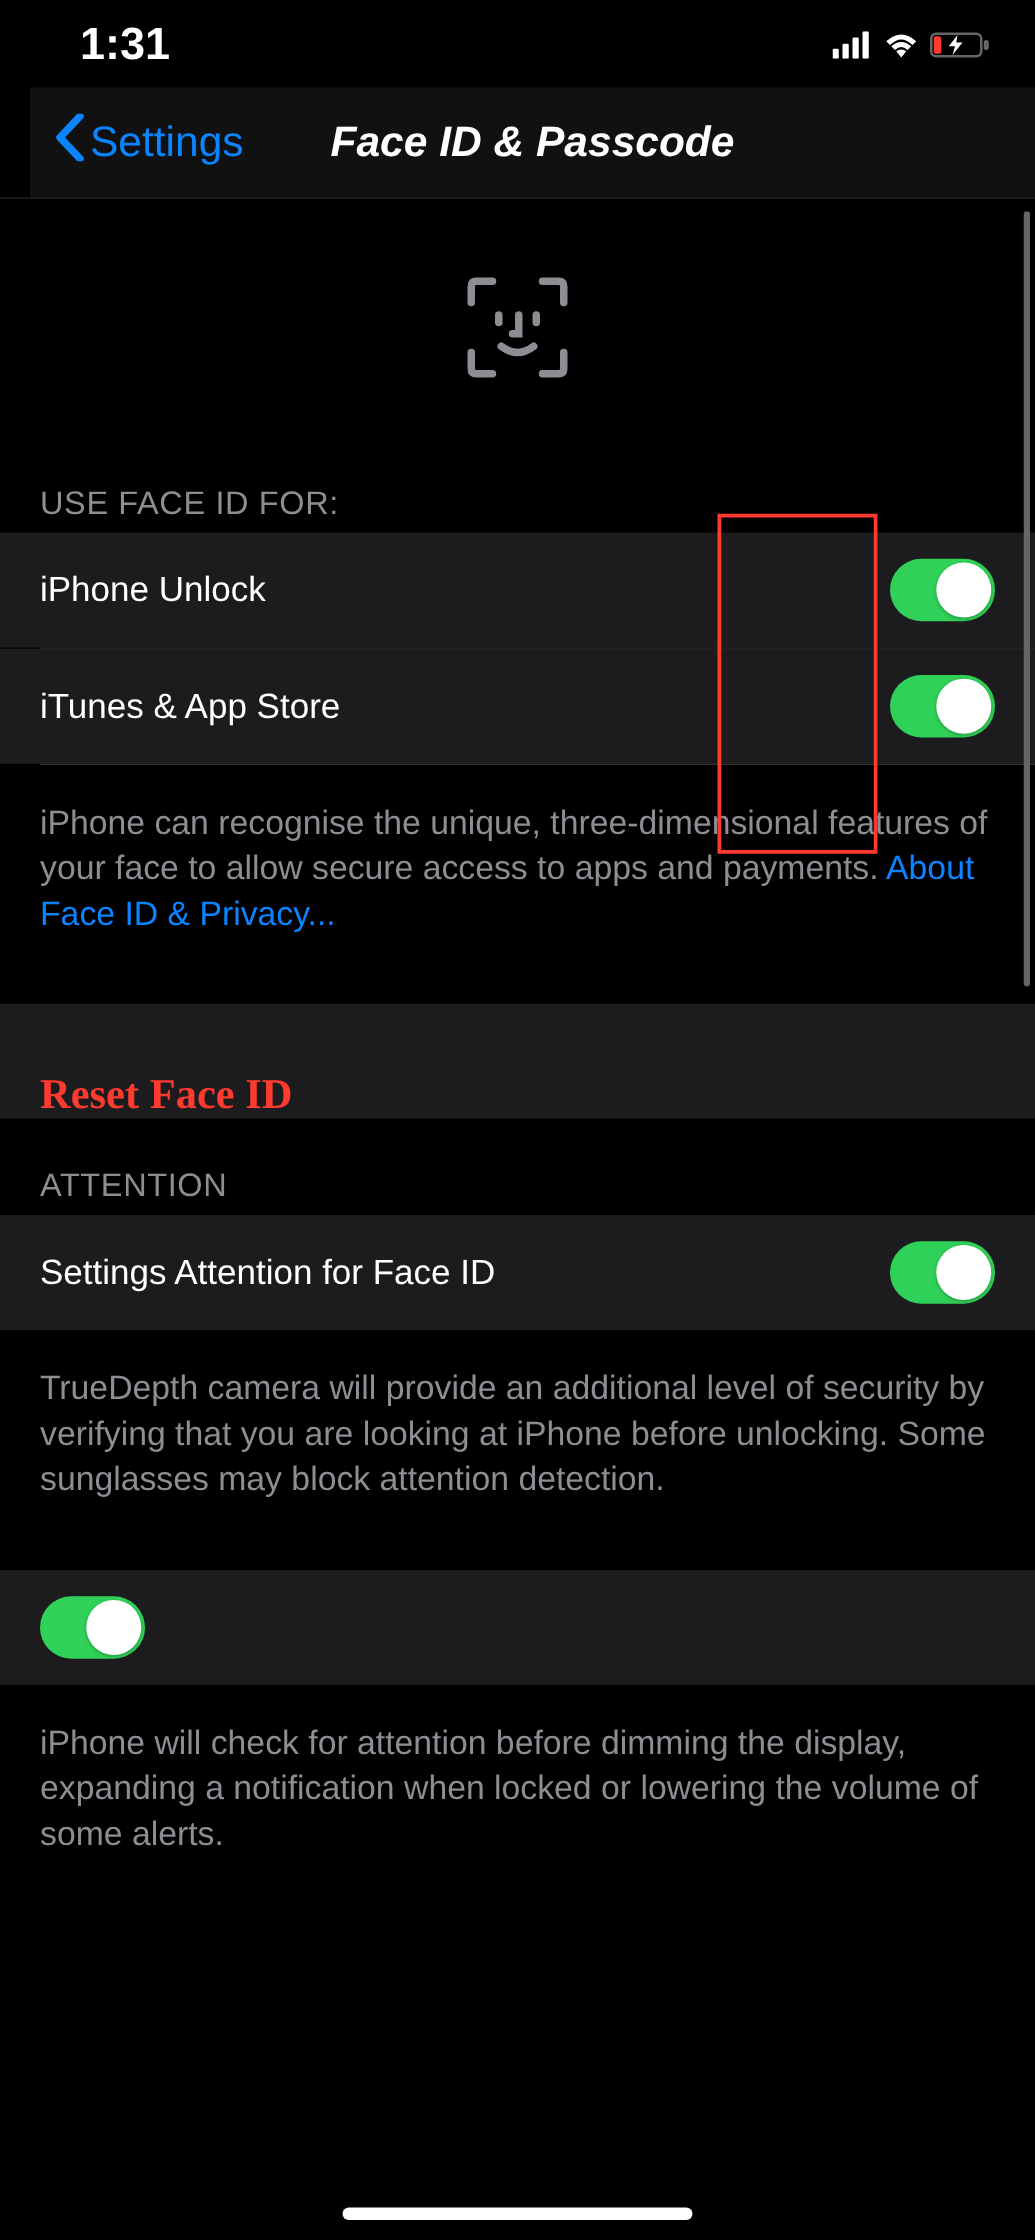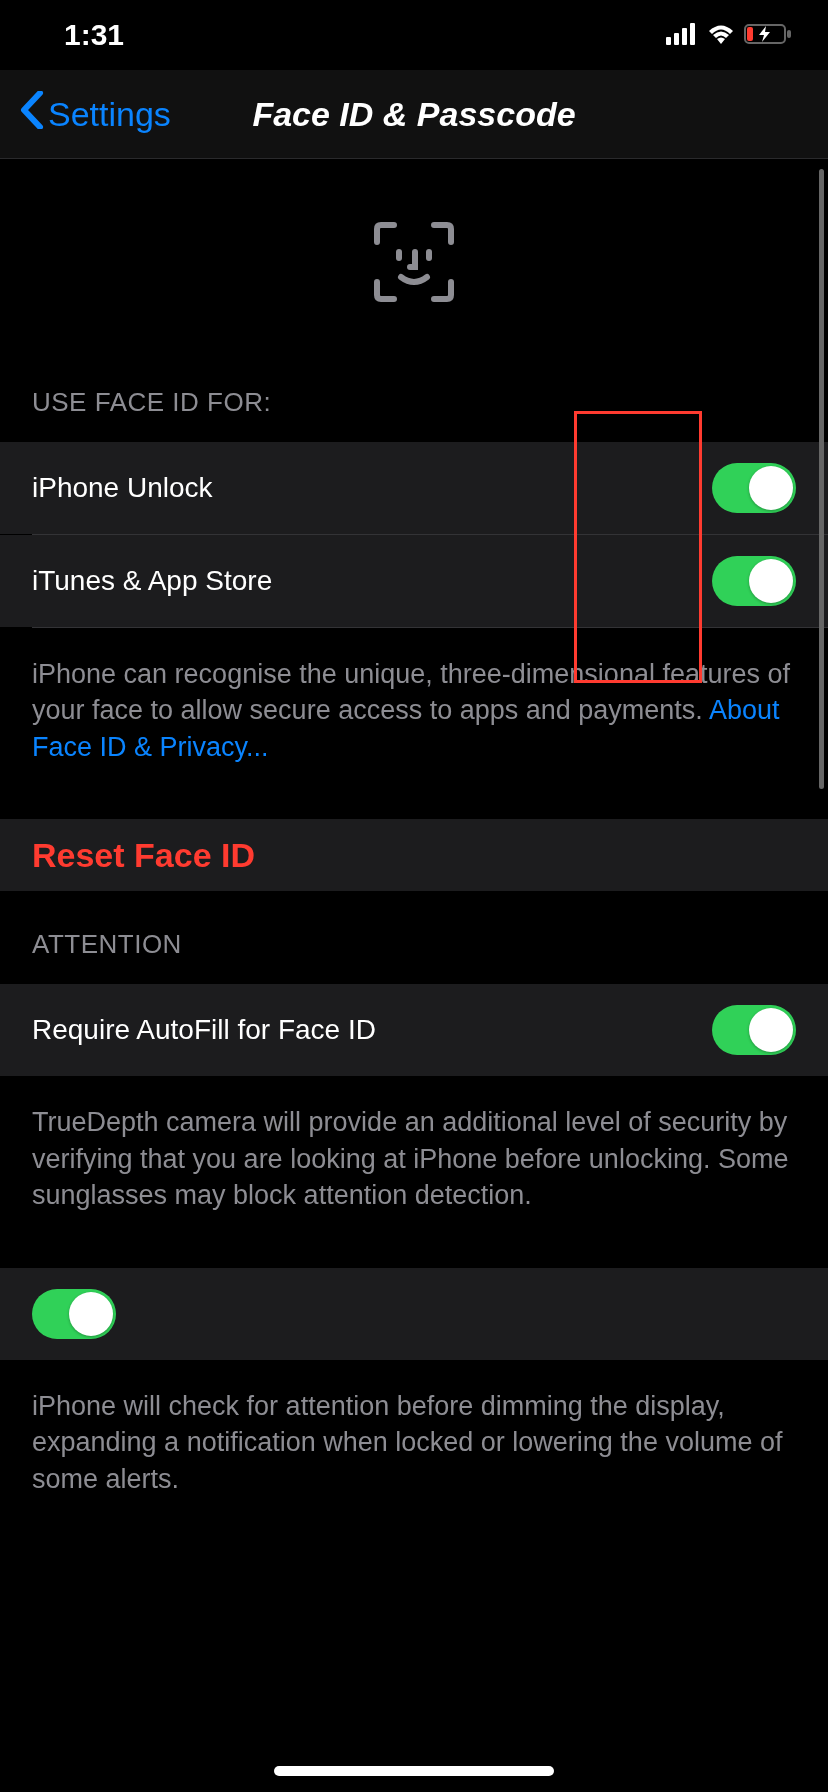--- a/index.html
+++ b/index.html
@@ -16,35 +16,36 @@
       color: #fff;
       overflow: hidden;
       position: relative;
     }
     .status-bar {
       height: 70px;
       display: flex;
       justify-content: space-between;
       align-items: center;
       padding: 0 36px 0 64px;
-      font-size: 30px;
+      font-size: 36px;
       font-weight: 600;
     }
     .status-right {
       display: flex;
       align-items: center;
       gap: 8px;
     }
     .nav-bar {
       height: 88px;
       display: flex;
       align-items: center;
       padding: 0 20px;
       position: relative;
       background: #111;
+      margin-left: 24px;
     }
     .back-button {
       display: flex;
       align-items: center;
       color: #0a84ff;
       font-size: 34px;
       font-weight: 400;
       gap: 4px;
     }
     .nav-title {
@@ -72,21 +73,21 @@
       border-radius: 3px;
     }
     .faceid-hero {
       height: 210px;
       display: flex;
       align-items: center;
       justify-content: center;
       background: #000;
     }
     .section-header {
-      padding: 18px 32px 24px;
+      padding: 18px 32px 8px;
       color: #8d8d93;
       font-size: 26px;
       letter-spacing: 0.5px;
       background: #000;
     }
     .row {
       height: 92px;
       display: flex;
       align-items: center;
       justify-content: space-between;
@@ -107,25 +108,26 @@
       padding: 28px 32px 24px;
       color: #8d8d93;
       font-size: 27px;
       line-height: 1.35;
       background: #000;
     }
     .footer-link {
       color: #0a84ff;
     }
     .destructive-row {
-      height: 72px;
-      display: flex;
-      align-items: center;
+      height: 92px;
+      display: flex;
+      align-items: flex-end;
       padding: 0 32px;
       background: #1c1c1e;
+      font-family: Liberation Serif, serif;
     }
     .destructive-label {
       font-size: 34px;
       font-weight: 600;
       color: #ff3b30;
     }
     .spacer {
       height: 30px;
       background: #000;
     }
@@ -251,21 +253,21 @@
   </div>
 
   <div class="spacer"></div>
 
   <div class="destructive-row">
     <div class="destructive-label">Reset Face ID</div>
   </div>
 
   <div class="section-header" style="padding-top:38px">ATTENTION</div>
   <div class="row">
-    <div class="row-label">Require AutoFill for Face ID</div>
+    <div class="row-label">Settings Attention for Face ID</div>
     <div class="toggle on">
         <div class="toggle-knob"></div>
       </div>
   </div>
   <div class="footer-text">TrueDepth camera will provide an additional level of security by verifying that you are looking at iPhone before unlocking. Some sunglasses may block attention detection.</div>
 
   <div class="spacer"></div>
 
   <div class="row">
     <div class="toggle on">

